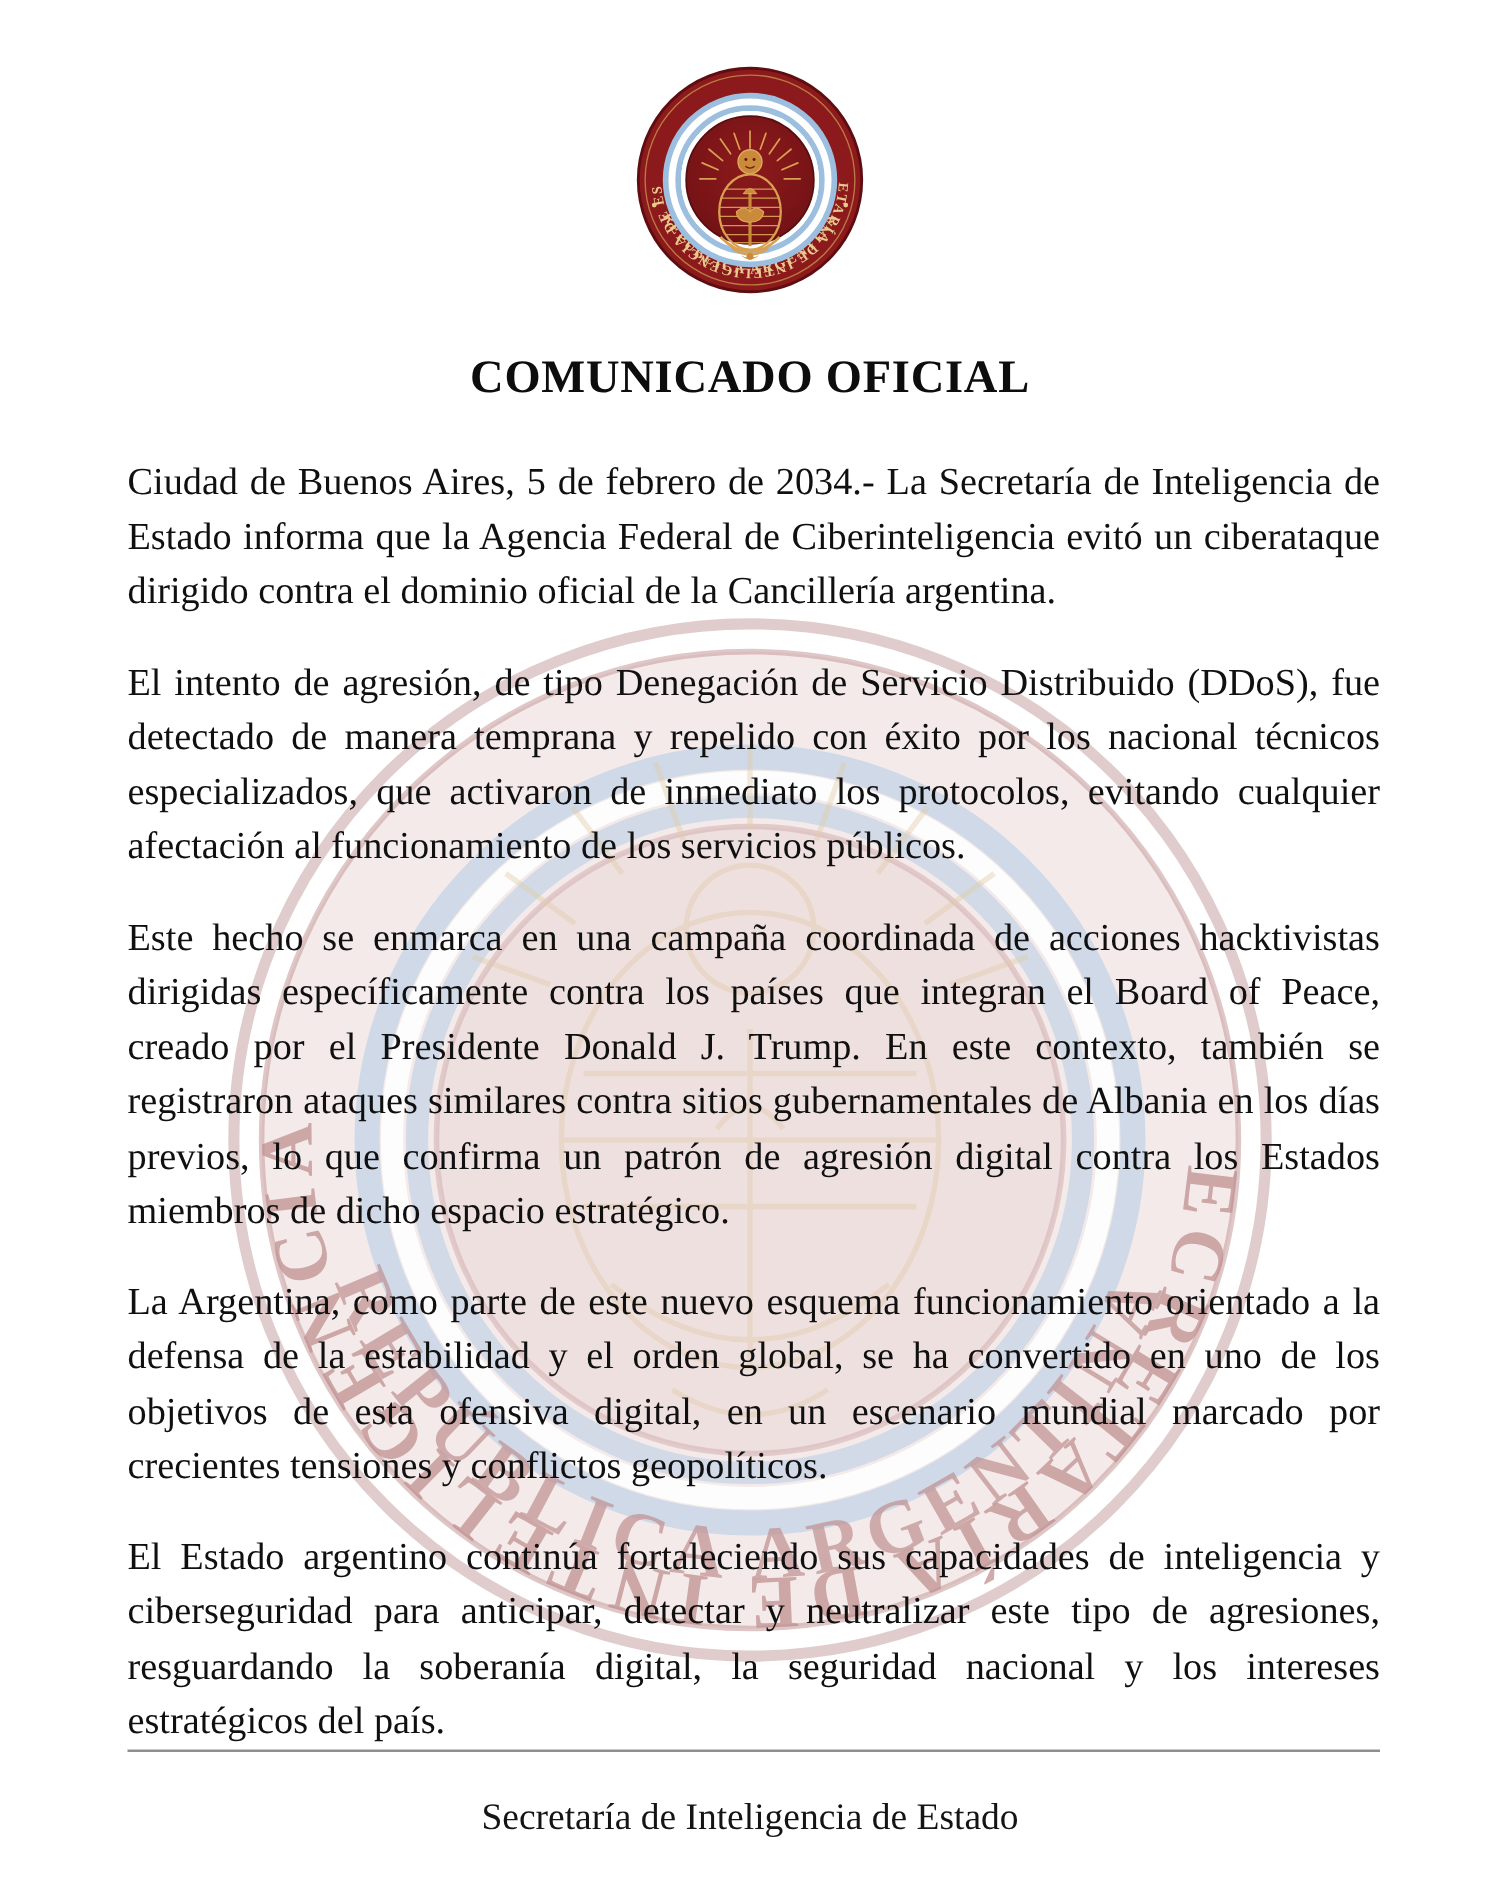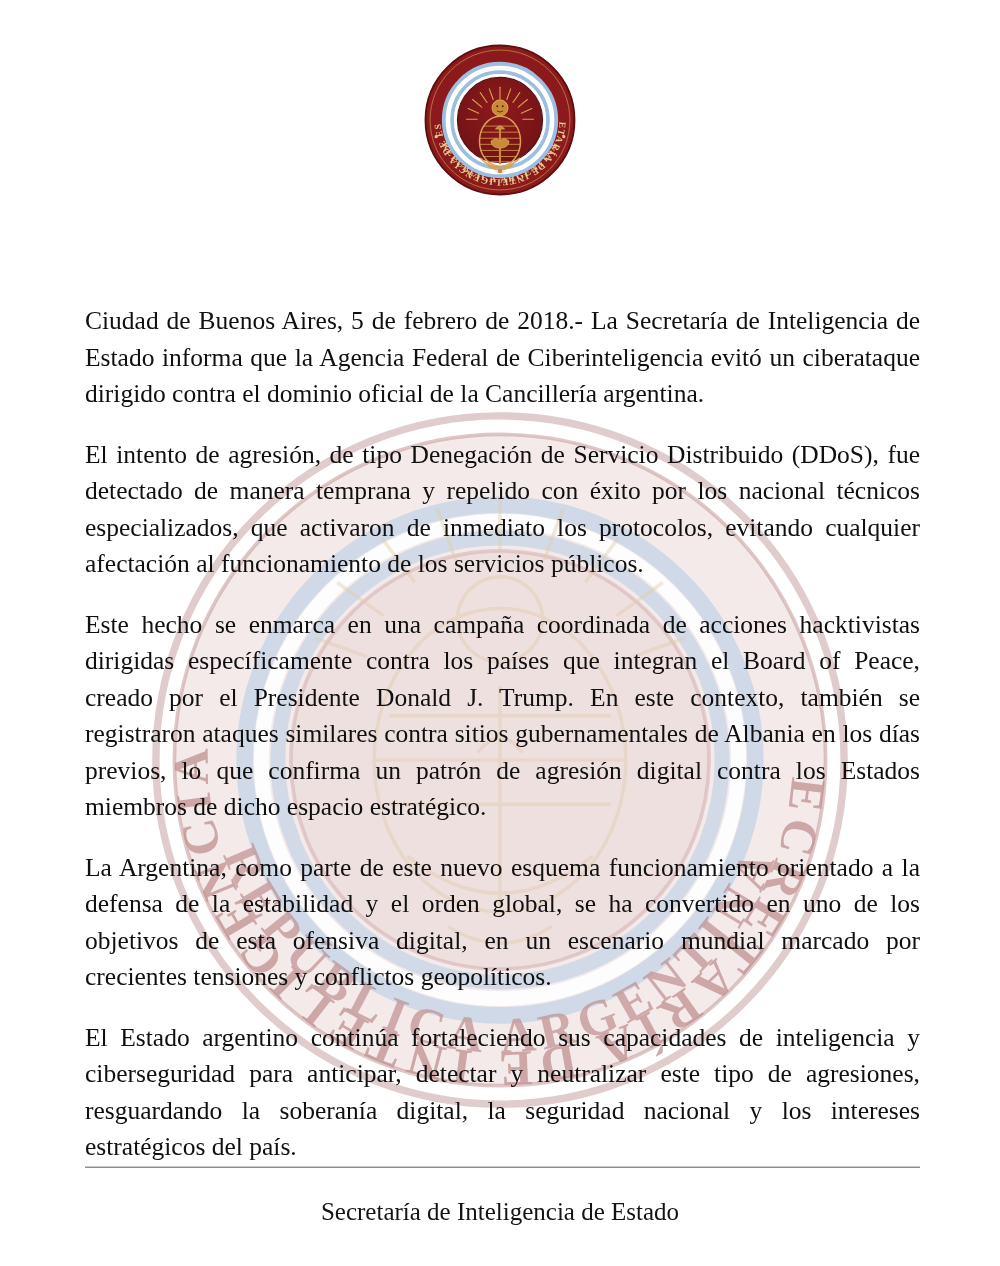--- a/index.html
+++ b/index.html
@@ -228,23 +228,24 @@
 
         <path d="M74,150 q26,26 52,0" fill="none" stroke="#d8a052" stroke-width="2.2"></path>
         <path d="M84,160 q16,11 32,0" fill="none" stroke="#d8a052" stroke-width="2"></path>
 
         <path d="M92,166 q8,7 16,0 q-8,5 -16,0 z" fill="#c98a3a"></path>
         <circle cx="100" cy="167" r="3" fill="#c98a3a"></circle>
       </g>
     </svg>
   </div>
 
+  <div class="title">COMUNICADO OFICIAL</div>
 
   <div class="body-copy">
-    <p class="para">Ciudad de Buenos Aires, 5 de febrero de 2018.- La Secretaría de Inteligencia de Estado informa que la Agencia Federal de Ciberinteligencia evitó un ciberataque dirigido contra el dominio oficial de la Cancillería argentina.</p>
+    <p class="para">Ciudad de Buenos Aires, 5 de febrero de 2034.- La Secretaría de Inteligencia de Estado informa que la Agencia Federal de Ciberinteligencia evitó un ciberataque dirigido contra el dominio oficial de la Cancillería argentina.</p>
     <p class="para">El intento de agresión, de tipo Denegación de Servicio Distribuido (DDoS), fue detectado de manera temprana y repelido con éxito por los nacional técnicos especializados, que activaron de inmediato los protocolos, evitando cualquier afectación al funcionamiento de los servicios públicos.</p>
     <p class="para">Este hecho se enmarca en una campaña coordinada de acciones hacktivistas dirigidas específicamente contra los países que integran el Board of Peace, creado por el Presidente Donald J. Trump. En este contexto, también se registraron ataques similares contra sitios gubernamentales de Albania en los días previos, lo que confirma un patrón de agresión digital contra los Estados miembros de dicho espacio estratégico.</p>
     <p class="para">La Argentina, como parte de este nuevo esquema funcionamiento orientado a la defensa de la estabilidad y el orden global, se ha convertido en uno de los objetivos de esta ofensiva digital, en un escenario mundial marcado por crecientes tensiones y conflictos geopolíticos.</p>
     <p class="para">El Estado argentino continúa fortaleciendo sus capacidades de inteligencia y ciberseguridad para anticipar, detectar y neutralizar este tipo de agresiones, resguardando la soberanía digital, la seguridad nacional y los intereses estratégicos del país.</p>
   </div>
 
   <div class="divider"></div>
   <div class="footer">Secretaría de Inteligencia de Estado</div>
 
 </div>

